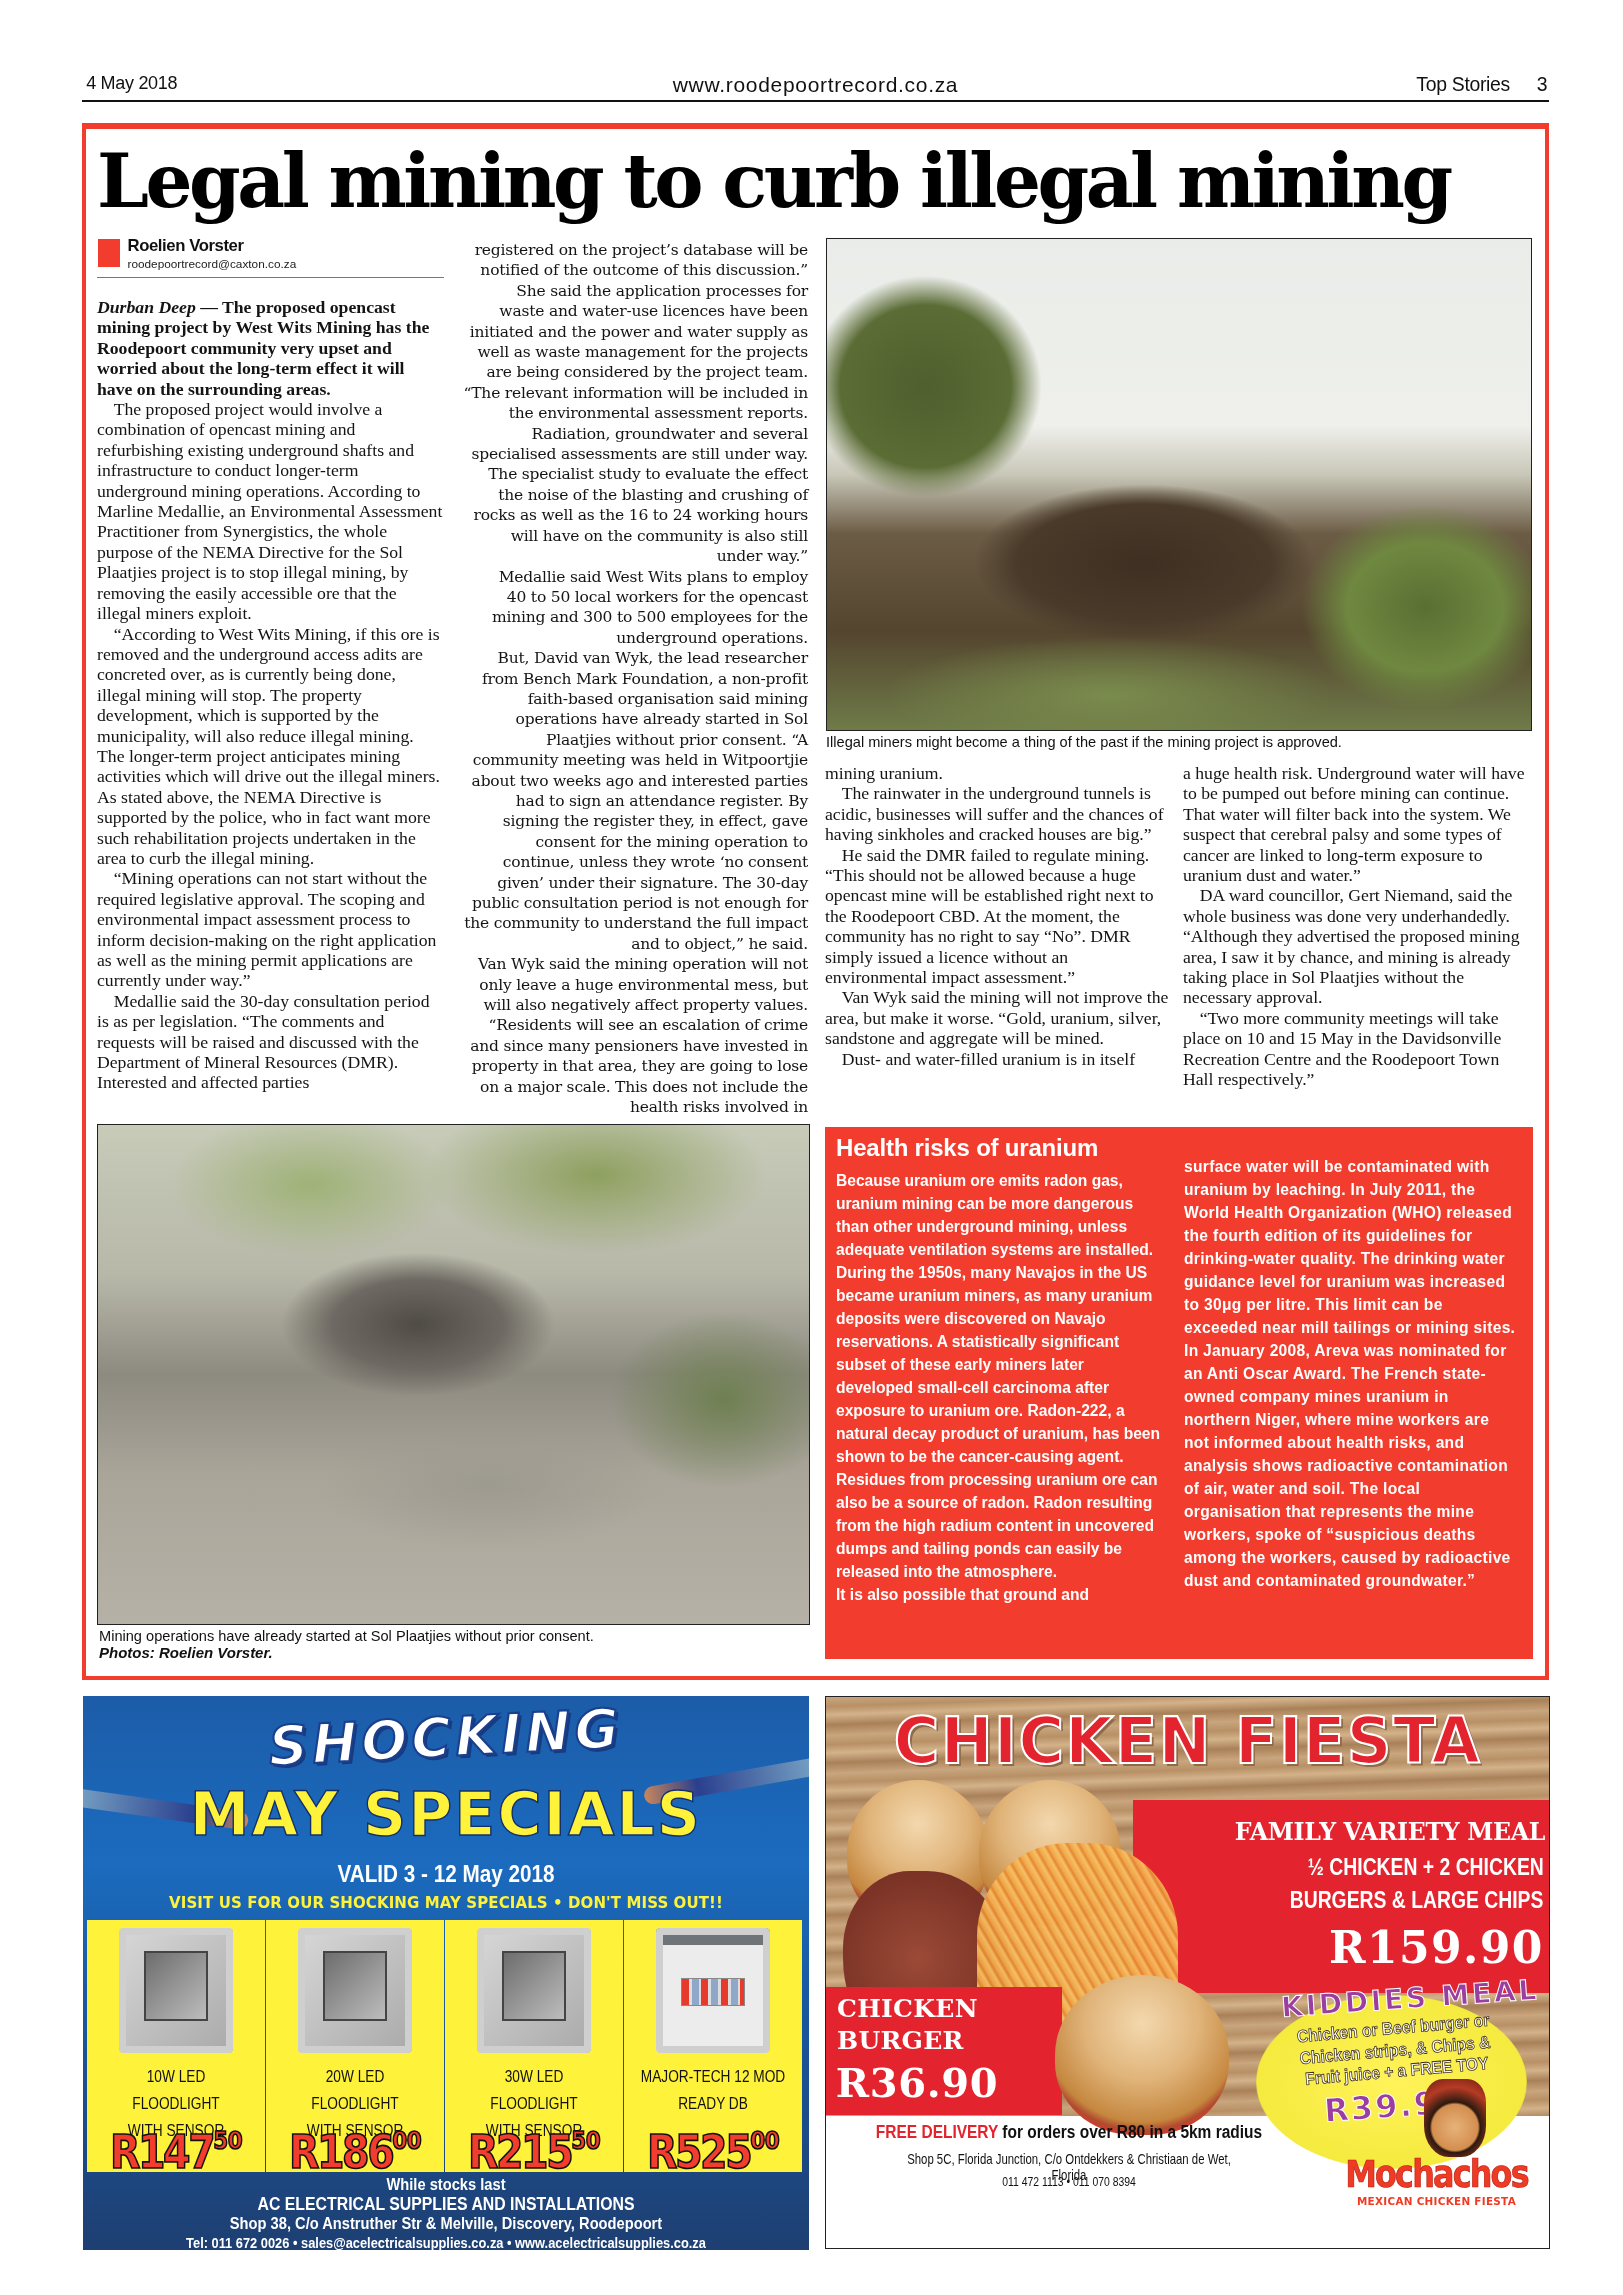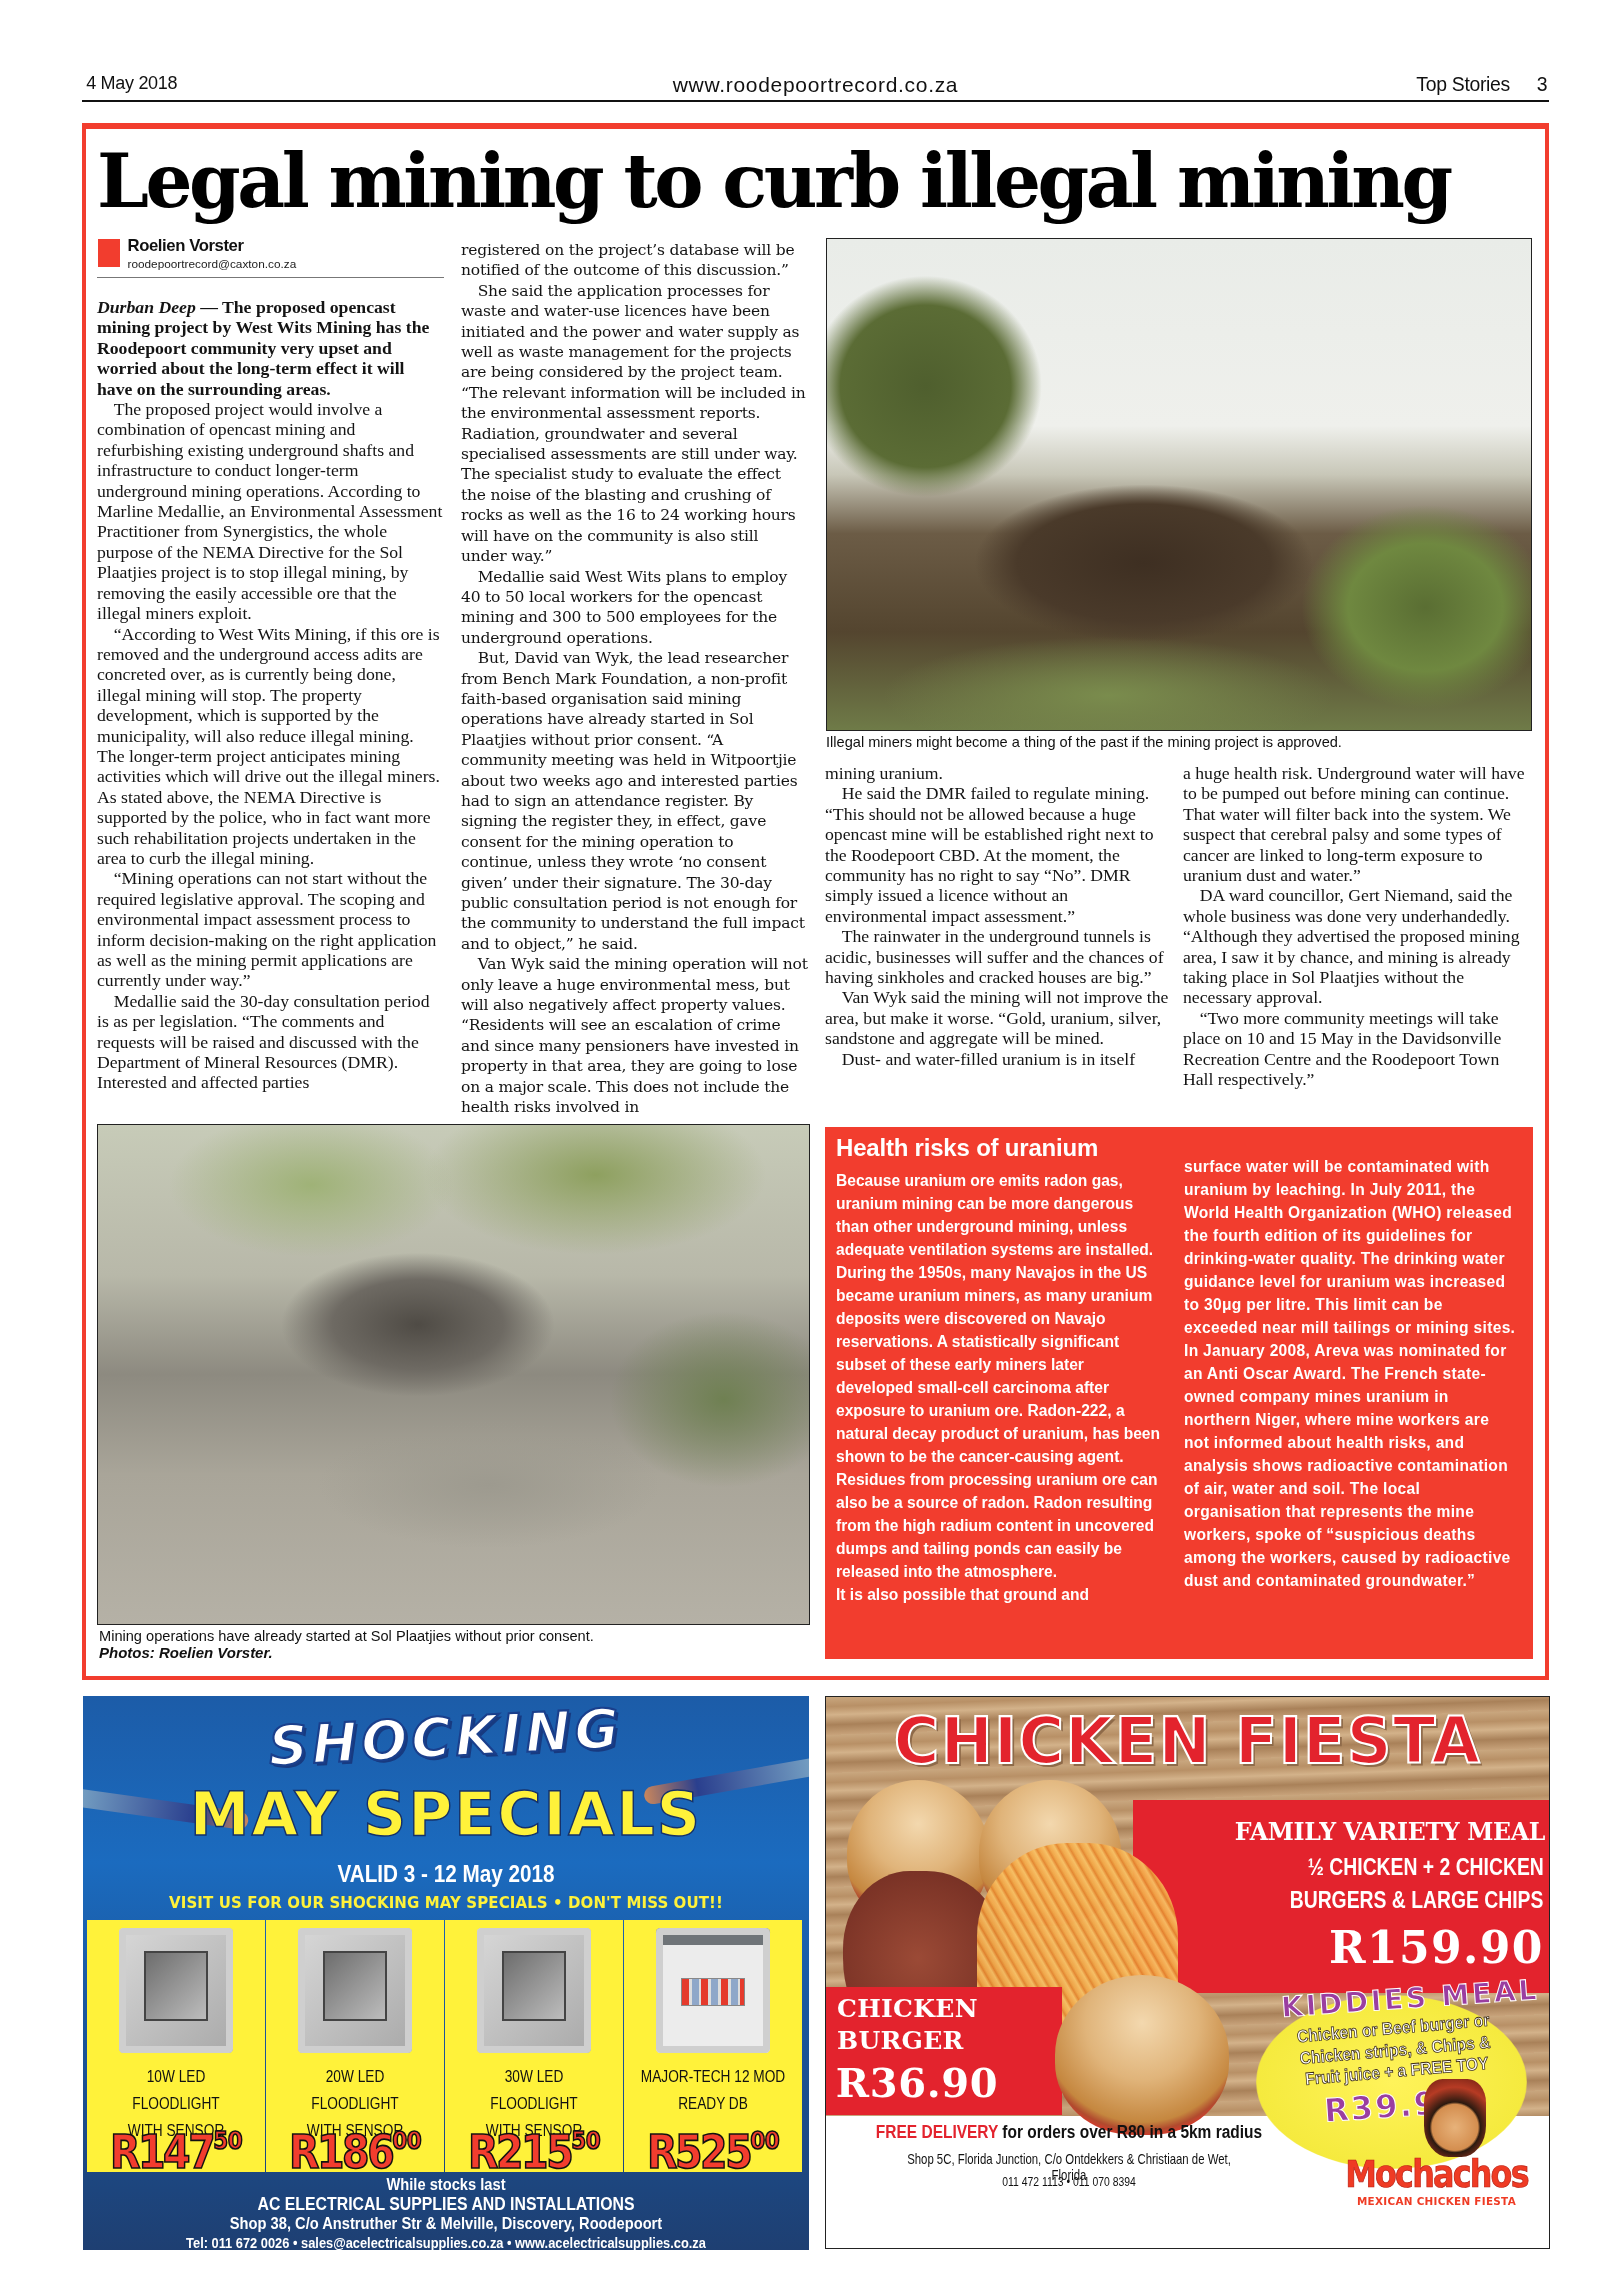--- a/index.html
+++ b/index.html
@@ -25,21 +25,21 @@
   .byline .name { position: absolute; left: 30.5px; top: 1.4px; font: bold 16.7px "Liberation Sans", sans-serif; letter-spacing: -0.4px; }
   .byline .email { position: absolute; left: 30.5px; top: 22px; font: 11.8px "Liberation Sans", sans-serif; color: #222; }
 
   
   .col { position: absolute; font-family: "Liberation Serif", serif; font-size: 17.7px; line-height: 20.4px; text-align: left; color: #141414; }
   .col p { text-indent: 0; }
   .col p.ind { text-indent: 16.7px; }
   .col .lede { font-weight: bold; }
   .col .lede i { font-weight: bold; }
   .col1 { left: 97px; top: 297px; width: 347px; }
-  .col2 { left: 461px; top: 240px; width: 347px; font-family: "DejaVu Serif", serif; font-size: 15.5px; letter-spacing: -0.2px; }
+  .col2 { left: 461px; top: 240px; width: 347px; font-family: "DejaVu Serif", serif; font-size: 15.5px; letter-spacing: -0.2px; text-align: right; }
   .col3 { left: 825px; top: 763px; width: 347px; }
   .col4 { left: 1183px; top: 763px; width: 351px; }
 
   
   .photo { position: absolute; border: 1.4px solid #222; overflow: hidden; }
   .photo-top { left: 826px; top: 238px; width: 706px; height: 493px;
     background:
       radial-gradient(ellipse 22% 30% at 14% 30%, #4f5f2e 0%, #5b6c35 55%, rgba(0,0,0,0) 75%),
       radial-gradient(ellipse 30% 20% at 45% 66%, #3e2f22 0%, #4a3a2a 60%, rgba(0,0,0,0) 80%),
       radial-gradient(ellipse 22% 26% at 85% 75%, #5a6e33 0%, #6f8840 50%, rgba(0,0,0,0) 80%),
@@ -154,22 +154,22 @@
   <p class="ind">Medallie said West Wits plans to employ 40 to 50 local workers for the opencast mining and 300 to 500 employees for the underground operations.</p>
   <p class="ind">But, David van Wyk, the lead researcher from Bench Mark Foundation, a non-profit faith-based organisation said mining operations have already started in Sol Plaatjies without prior consent. “A community meeting was held in Witpoortjie about two weeks ago and interested parties had to sign an attendance register. By signing the register they, in effect, gave consent for the mining operation to continue, unless they wrote ‘no consent given’ under their signature. The 30-day public consultation period is not enough for the community to understand the full impact and to object,” he said.</p>
   <p class="ind">Van Wyk said the mining operation will not only leave a huge environmental mess, but will also negatively affect property values. “Residents will see an escalation of crime and since many pensioners have invested in property in that area, they are going to lose on a major scale. This does not include the health risks involved in</p>
 </div>
 
 <div class="photo photo-top"></div>
 <div class="caption caption-top">Illegal miners might become a thing of the past if the mining project is approved.</div>
 
 <div class="col col3">
   <p>mining uranium.</p>
+  <p class="ind">The rainwater in the underground tunnels is acidic, businesses will suffer and the chances of having sinkholes and cracked houses are big.”</p>
   <p class="ind">He said the DMR failed to regulate mining. “This should not be allowed because a huge opencast mine will be established right next to the Roodepoort CBD. At the moment, the community has no right to say “No”. DMR simply issued a licence without an environmental impact assessment.”</p>
-  <p class="ind">The rainwater in the underground tunnels is acidic, businesses will suffer and the chances of having sinkholes and cracked houses are big.”</p>
   <p class="ind">Van Wyk said the mining will not improve the area, but make it worse. “Gold, uranium, silver, sandstone and aggregate will be mined.</p>
   <p class="ind">Dust- and water-filled uranium is in itself</p>
 </div>
 
 <div class="col col4">
   <p>a huge health risk. Underground water will have to be pumped out before mining can continue. That water will filter back into the system. We suspect that cerebral palsy and some types of cancer are linked to long-term exposure to uranium dust and water.”</p>
   <p class="ind">DA ward councillor, Gert Niemand, said the whole business was done very underhandedly. “Although they advertised the proposed mining area, I saw it by chance, and mining is already taking place in Sol Plaatjies without the necessary approval.</p>
   <p class="ind">“Two more community meetings will take place on 10 and 15 May in the Davidsonville Recreation Centre and the Roodepoort Town Hall respectively.”</p>
 </div>
 

